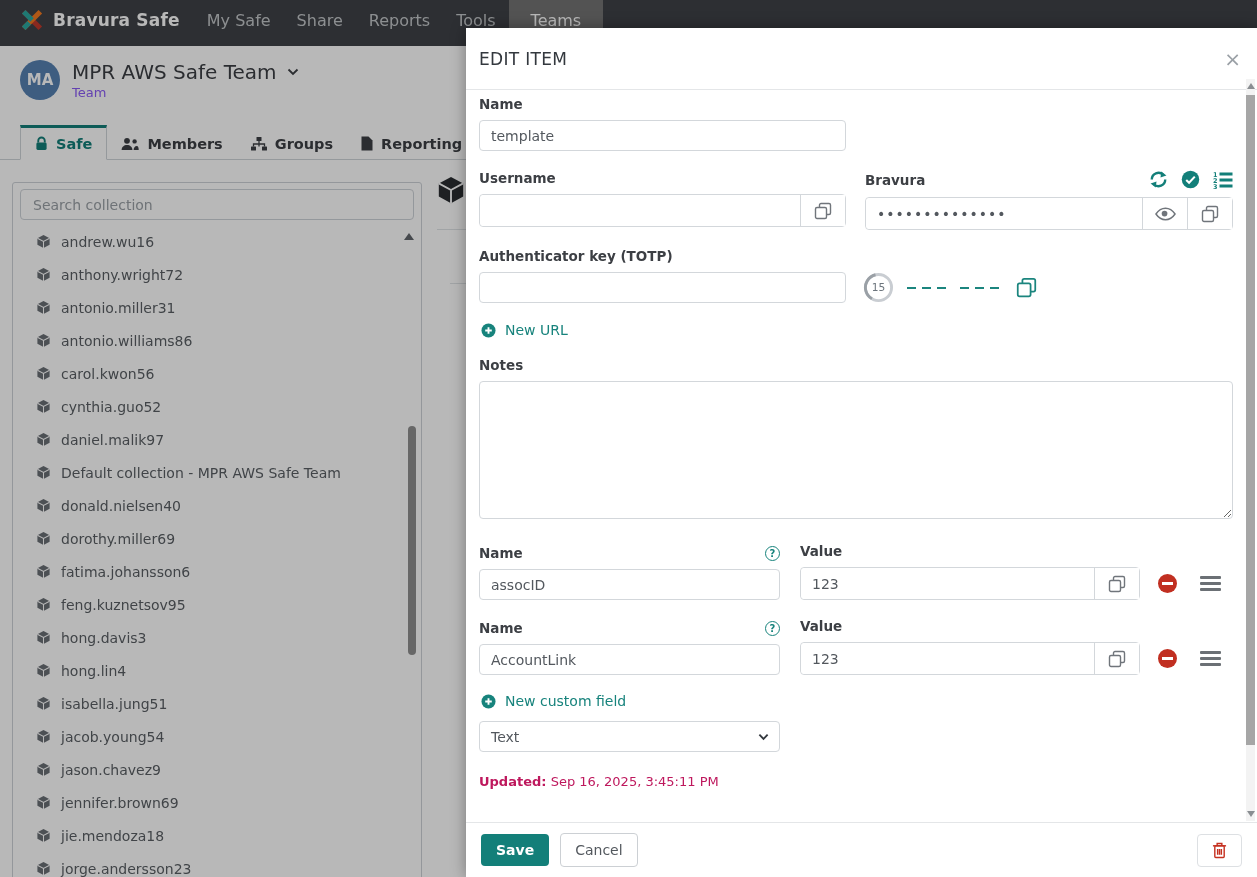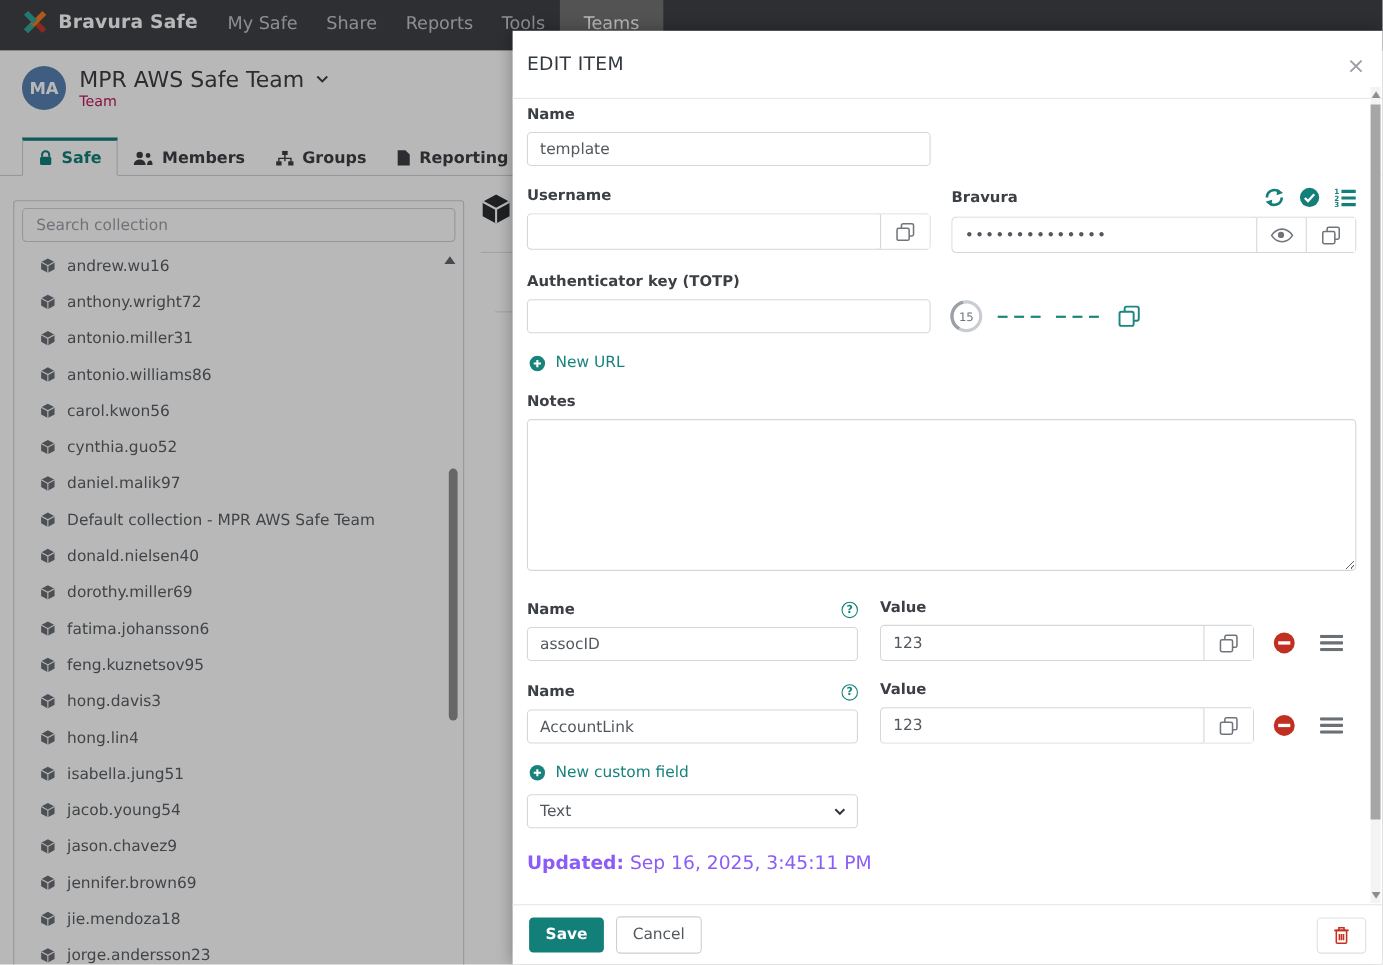--- a/index.html
+++ b/index.html
@@ -12,21 +12,21 @@
   .brand-text { color:#fff; font-size:17px; font-weight:700; letter-spacing:.2px; }
   .nav-item { display:flex; align-items:center; padding:0 13px; height:46px; border-bottom:6px solid transparent; color:#c3c6c9; font-size:16px; font-weight:400; cursor:pointer; }
   .nav-item.active { background:#737373; color:#fff; border-bottom-color:#f47b20; padding:0 22px; }
 
   
   .content { position:absolute; top:46px; left:0; right:0; bottom:0; background:#fff; z-index:1; }
   .team-head { position:absolute; top:14px; left:20px; display:flex; gap:12px; }
   .avatar { width:40px; height:40px; border-radius:50%; background:#5681b2; color:#fff; display:flex; align-items:center; justify-content:center; font-size:15px; font-weight:700; }
   .team-title-row { display:flex; align-items:center; gap:10px; }
   .team-title { font-size:20px; color:#3c3f44; }
-  .team-sub { color:#be185d; font-size:13px; margin-top:1px; }
+  .team-sub { color:#8b5cf6; font-size:13px; margin-top:1px; }
 
   .tabbar { position:absolute; top:79px; left:0; right:0; height:35px; border-bottom:1px solid #cfd4d9; display:flex; align-items:stretch; padding-left:20px; }
   .tab { display:flex; align-items:center; gap:8px; padding:0 14px; font-size:14.5px; font-weight:700; color:#3c3f44; border-top:3px solid transparent; cursor:pointer; }
   .tab.active { background:#fff; border:1px solid #cfd4d9; border-top:3px solid #137f79; border-bottom:1px solid #fff; margin-bottom:-1px; color:#137f79; }
   .gear-glyph { font-size:17px; line-height:1; }
 
   
   .cpanel { position:absolute; top:136px; left:12px; width:410px; height:760px; border:1px solid #cdd2d7; border-radius:3px; background:#fff; }
   .csearch { position:absolute; top:6px; left:7px; width:394px; height:31px; border:1px solid #ced3d8; border-radius:4px; padding:0 12px; font-size:14px; font-family:inherit; color:#53585e; background:#fff; }
   .csearch::placeholder { color:#9aa0a6; }
@@ -91,21 +91,21 @@
   .cf-value { width:340px; }
   .qcircle { width:15px; height:15px; border:1.4px solid #17837c; border-radius:50%; color:#17837c; font-size:10px; font-weight:700; display:flex; align-items:center; justify-content:center; cursor:pointer; }
   .cf-actions { display:flex; align-items:center; margin-bottom:7px; }
   .minus-circle { width:19px; height:19px; border-radius:50%; background:#c12f21; margin-left:18px; position:relative; cursor:pointer; }
   .minus-circle::after { content:""; position:absolute; left:4px; right:4px; top:8px; height:3px; background:#fff; }
   .grip { margin-left:23px; cursor:grab; display:flex; }
 
   .select { position:relative; width:301px; height:31px; border:1px solid #d3d7db; border-radius:4px; padding:0 11px; font-size:14px; color:#53585e; display:flex; align-items:center; cursor:pointer; margin-bottom:22px; }
   .select svg { position:absolute; right:10px; top:11px; }
 
-  .updated { font-size:17px; color:#8b5cf6; }
+  .updated { font-size:13px; color:#be185d; }
   .updated b { font-weight:700; }
 
   .btn-save { background:#137f79; color:#fff; font-weight:700; font-size:14px; border:none; border-radius:4px; padding:8px 15px; cursor:pointer; font-family:inherit; }
   .btn-cancel { background:#fff; color:#53585e; font-size:14px; border:1px solid #ccd0d4; border-radius:4px; padding:8px 14px; margin-left:11px; cursor:pointer; font-family:inherit; }
   .btn-trash { margin-left:auto; width:45px; height:33px; background:#fff; border:1px solid #dde0e3; border-radius:4px; display:flex; align-items:center; justify-content:center; cursor:pointer; }
 
   
   .msb { position:absolute; top:51px; bottom:56px; right:2px; width:9px; background:#f3f3f3; }
   .msb .up,.msb .down { position:absolute; left:1px; width:0; height:0; border-left:4px solid transparent; border-right:4px solid transparent; cursor:pointer; }
   .msb .up { top:4px; border-bottom:6px solid #8a8e92; }

